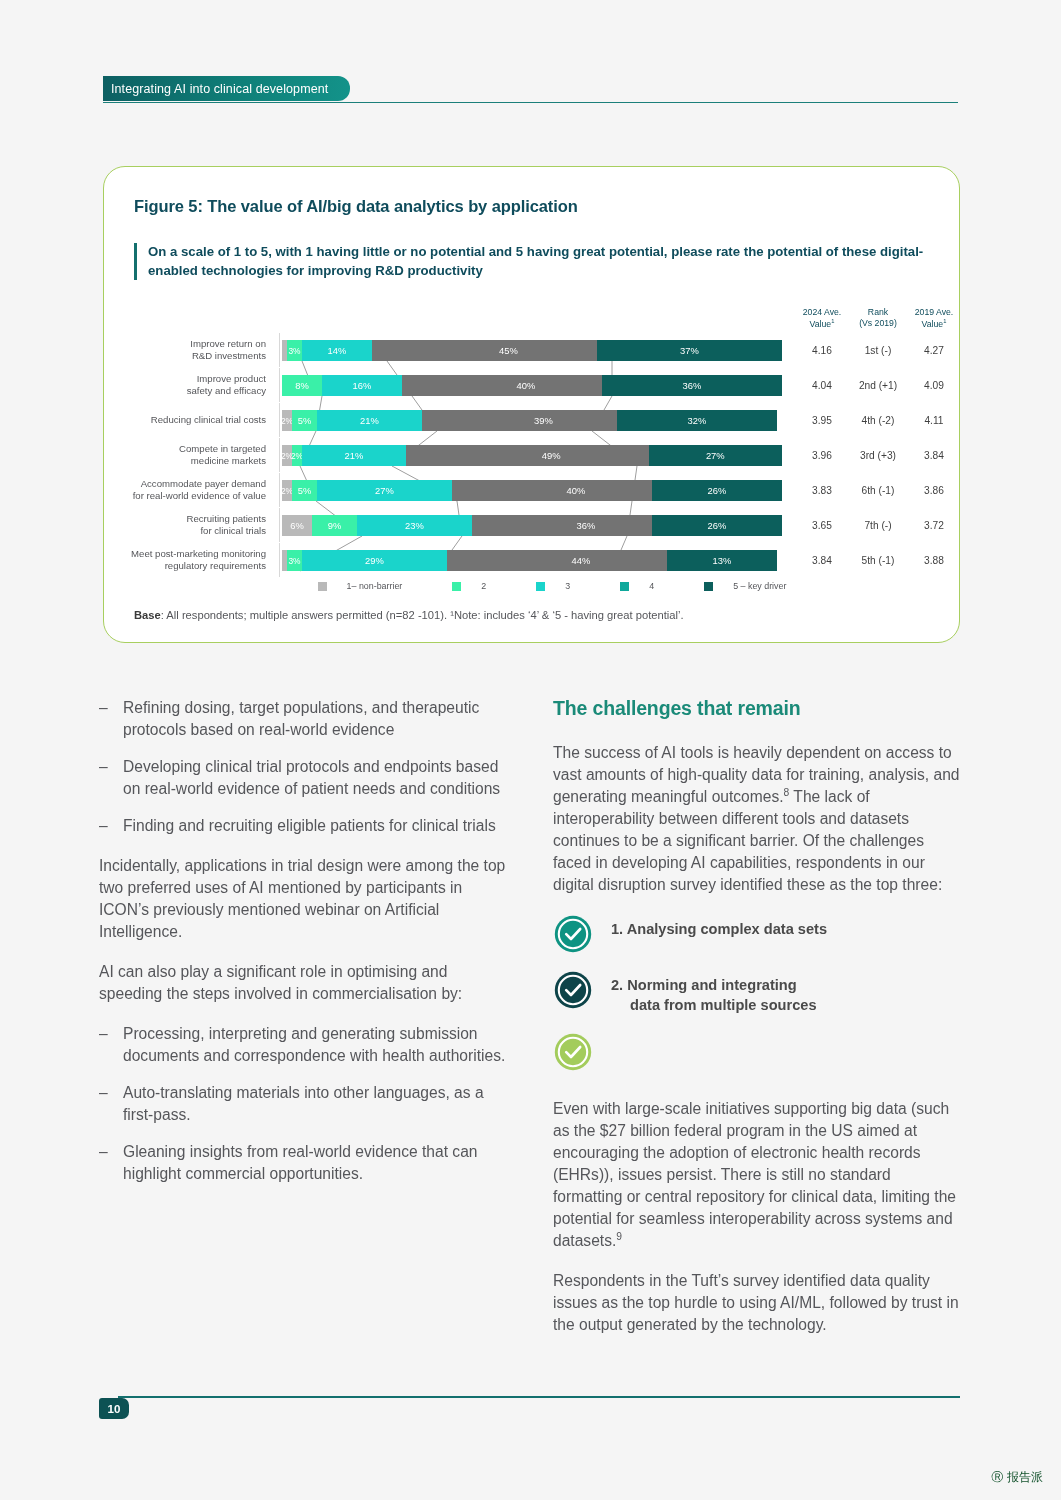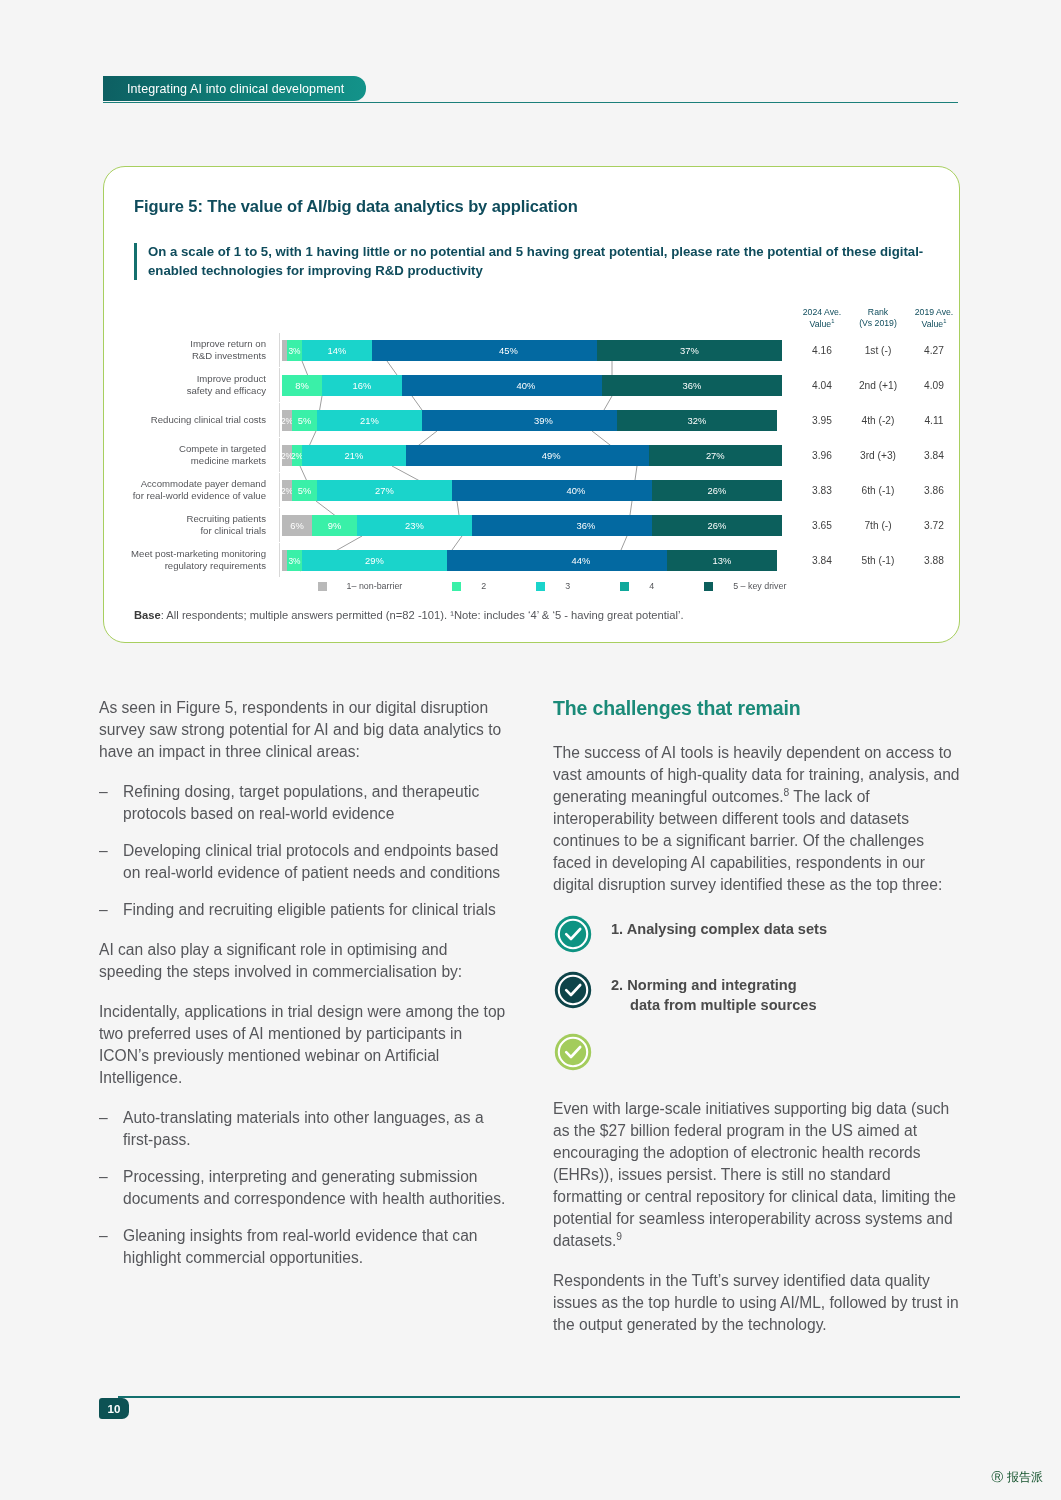--- a/index.html
+++ b/index.html
@@ -10,21 +10,21 @@
     position:relative;
     overflow:hidden;
     color:#4a4a4a;
   }
   .page { position:absolute; inset:0; }
 
   
   .header { position:absolute; left:103px; top:76px; width:855px; height:28px; }
   .header-tab {
     position:absolute; left:0; top:0; height:25px;
-    padding:0 22px 0 24px;
+    padding:0 22px 0 8px;
     display:flex; align-items:center;
     background:linear-gradient(100deg,#0d5f62 0%,#0f7f78 55%,#13938a 100%);
     border-radius:0 12px 12px 0;
     color:#ffffff; font-size:12.5px; letter-spacing:.1px;
   }
   .header-rule {
     position:absolute; left:0; top:26px; width:855px; height:1.4px;
     background:#1b7f7a;
   }
 
@@ -75,21 +75,21 @@
   }
   .seg {
     height:100%;
     display:flex; align-items:center; justify-content:center;
     font-size:9.4px; color:#ffffff; white-space:nowrap;
     box-sizing:border-box;
   }
   .seg.s1 { background:#b9b9b9; }
   .seg.s2 { background:#3af0a8; }
   .seg.s3 { background:#1ad4cb; }
-  .seg.s4 { background:#0369a1;padding-left:48px; }
+  .seg.s4 { background:#737373;padding-left:48px; }
   .seg.s5 { background:#0c5f5c; }
   .seg.tiny { font-size:8.4px; }
 
   .vals { position:absolute; left:690px; top:0; width:168px; height:34px; }
   .vals span {
     position:absolute; top:0; height:34px; width:56px;
     display:flex; align-items:center; justify-content:center;
     font-size:10.2px; color:#3f3f3f;
   }
   .v1 { left:0px; } .v2 { left:56px; } .v3 { left:112px; }
@@ -374,31 +374,30 @@
           </div>
         </div>
     </div>
 
     <div class="fig-base">
       <b>Base</b><span>: All respondents; multiple answers permitted (n=82 -101). ¹Note: includes ‘4’ &amp; ‘5 - having great potential’.</span>
     </div>
   </div>
 
   <div class="col-left">
-    <p class="body">As seen in Figure 5, respondents in our digital disruption survey saw strong potential for AI and big data analytics to have an impact in three clinical areas:</p>
     <ul class="dashlist" id="left-list-1">
         <li>Refining dosing, target populations, and therapeutic protocols based on real-world evidence</li>
         <li>Developing clinical trial protocols and endpoints based on real-world evidence of patient needs and conditions</li>
         <li>Finding and recruiting eligible patients for clinical trials</li>
       </ul>
+    <p class="body">Incidentally, applications in trial design were among the top two preferred uses of AI mentioned by participants in ICON’s previously mentioned webinar on Artificial Intelligence.</p>
     <p class="body">AI can also play a significant role in optimising and speeding the steps involved in commercialisation by:</p>
-    <p class="body">Incidentally, applications in trial design were among the top two preferred uses of AI mentioned by participants in ICON’s previously mentioned webinar on Artificial Intelligence.</p>
     <ul class="dashlist" id="left-list-2">
+        <li>Processing, interpreting and generating submission documents and correspondence with health authorities.</li>
         <li>Auto-translating materials into other languages, as a first-pass.</li>
-        <li>Processing, interpreting and generating submission documents and correspondence with health authorities.</li>
         <li>Gleaning insights from real-world evidence that can highlight commercial opportunities.</li>
       </ul>
   </div>
 
   <div class="col-right">
     <h2 class="sec">The challenges that remain</h2>
     <p class="body"><span>The success of AI tools is heavily dependent on access to vast amounts of high-quality data for training, analysis, and generating meaningful outcomes.</span><sup>8</sup><span> The lack of interoperability between different tools and datasets continues to be a significant barrier. Of the challenges faced in developing AI capabilities, respondents in our digital disruption survey identified these as the top three:</span></p>
 
     <div class="checklist" id="check-list">
         <div class="check-item">

